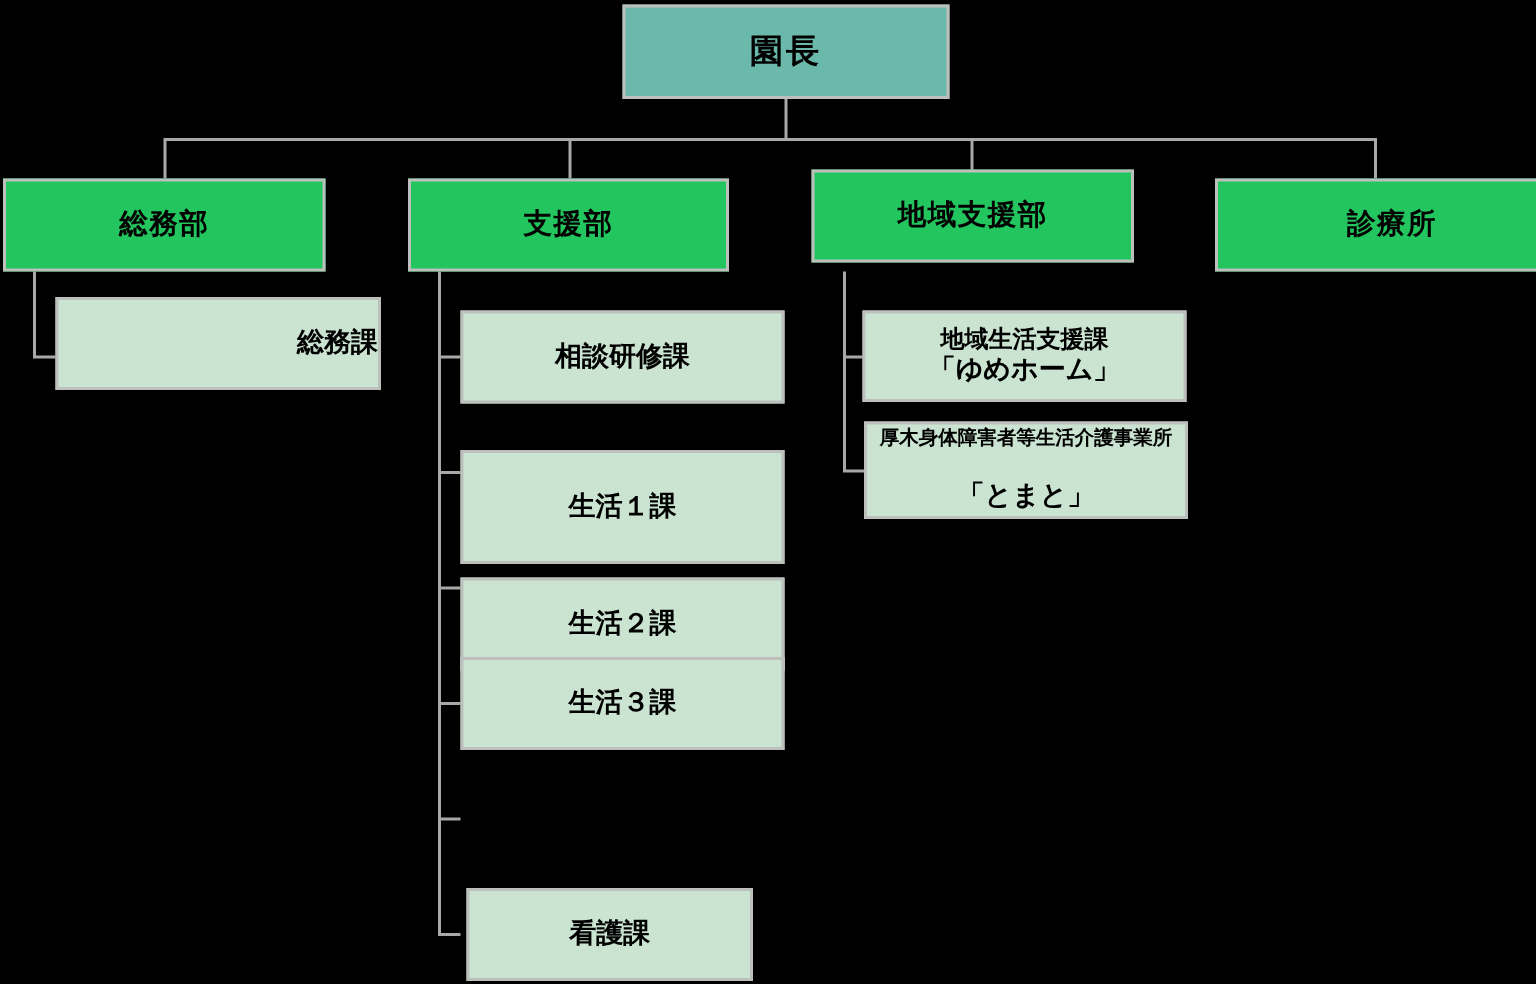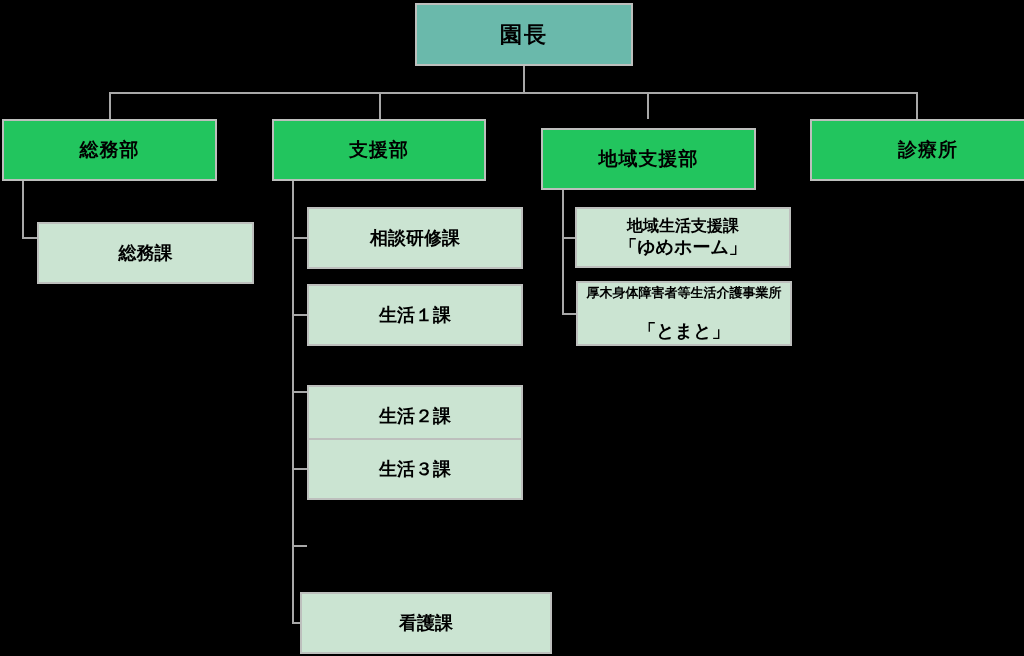--- a/index.html
+++ b/index.html
@@ -28,29 +28,29 @@
   .dept-box{background:#22c55e;font-size:19px;letter-spacing:1px;}
   .unit-box{background:#cbe4d2;font-size:18px;}
   .unit-box .l1{font-size:16px;}
   .unit-box .l1.small{font-size:13px;}
   .unit-box .l2{font-size:18px;text-align:center;}
 
   
   #n-root   {left:415px;top:3px;  width:218px;height:63px;}
   #n-dept0  {left:2px;  top:119px;width:215px;height:62px;}
   #n-dept1  {left:272px;top:119px;width:214px;height:62px;}
-  #n-dept2  {left:541px;top:128px;width:215px;height:62px;}
+  #n-dept2  {left:541px;top:113px;width:215px;height:62px;}
   #n-dept3  {left:810px;top:119px;width:236px;height:62px;}
-  #n-u00    {left:37px; top:222px;width:217px;height:62px;}
+  #n-u00    {left:37px; top:198px;width:217px;height:62px;align-items:flex-end;}
   #n-u10    {left:307px;top:207px;width:216px;height:62px;}
-  #n-u11    {left:307px;top:284px;width:216px;height:62px;}
+  #n-u11    {left:307px;top:300px;width:216px;height:76px;}
   #n-u12    {left:307px;top:361px;width:216px;height:62px;margin-top:24px;}
   #n-u13    {left:307px;top:438px;width:216px;height:62px;}
   #n-u14    {left:307px;top:515px;width:216px;height:62px;}
-  #n-u15    {left:300px;top:592px;width:252px;height:62px;}
+  #n-u15    {left:311px;top:592px;width:191px;height:62px;}
   #n-u20    {left:575px;top:207px;width:216px;height:61px;}
   #n-u21    {left:576px;top:281px;width:216px;height:65px;gap:19px;}
 
   
   #ln-root-stem   {left:523px;top:66px; width:2px;  height:26px;}
   #ln-main-hbar   {left:109px;top:92px; width:809px;height:2px;}
   #ln-drop0       {left:109px;top:94px; width:2px;  height:25px;}
   #ln-drop1       {left:379px;top:94px; width:2px;  height:25px;}
   #ln-drop2       {left:647px;top:94px; width:2px;  height:25px;}
   #ln-drop3       {left:916px;top:94px; width:2px;  height:25px;}

